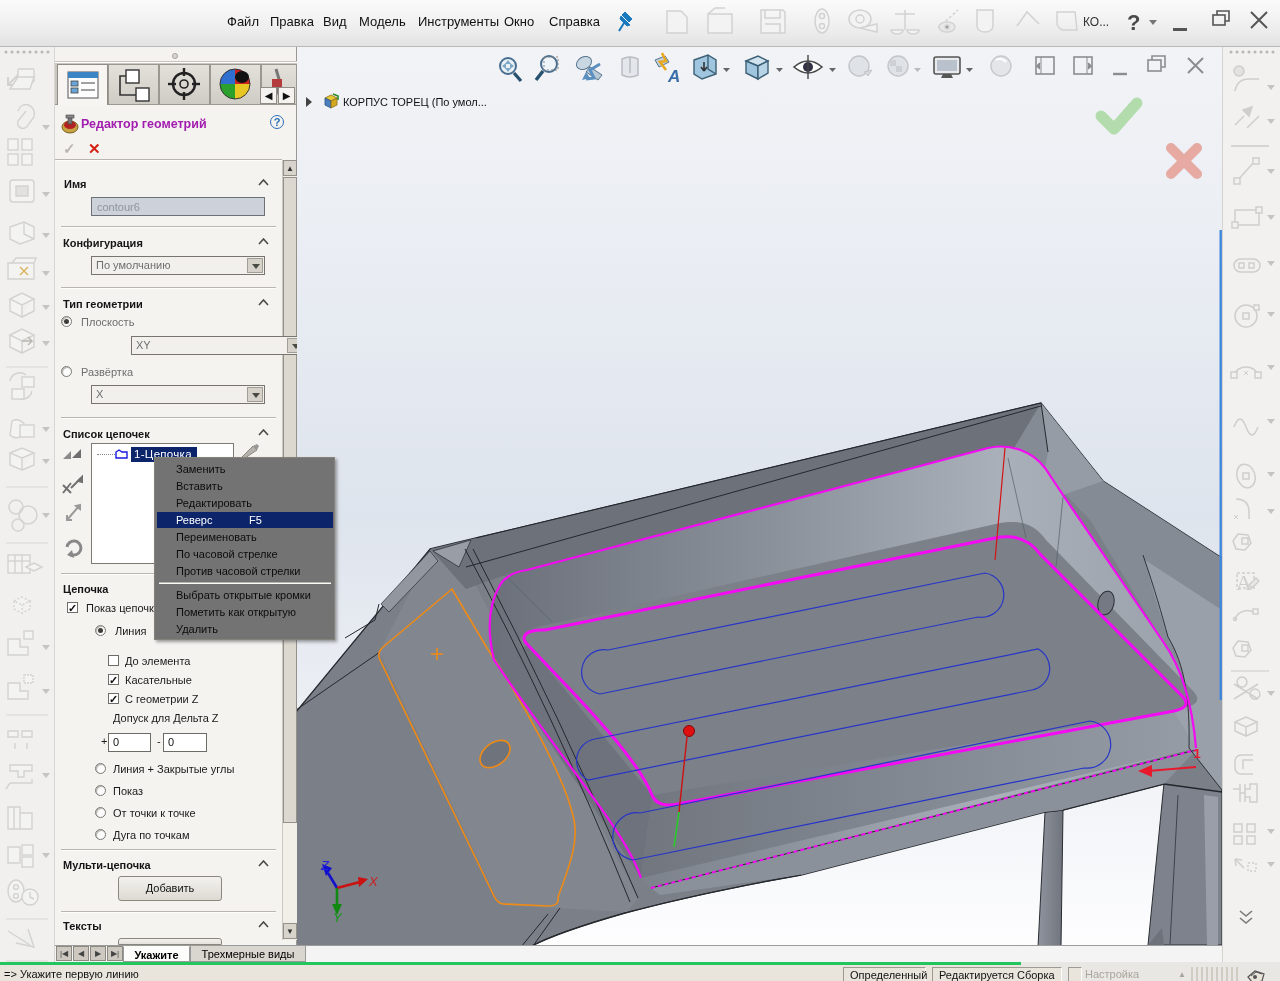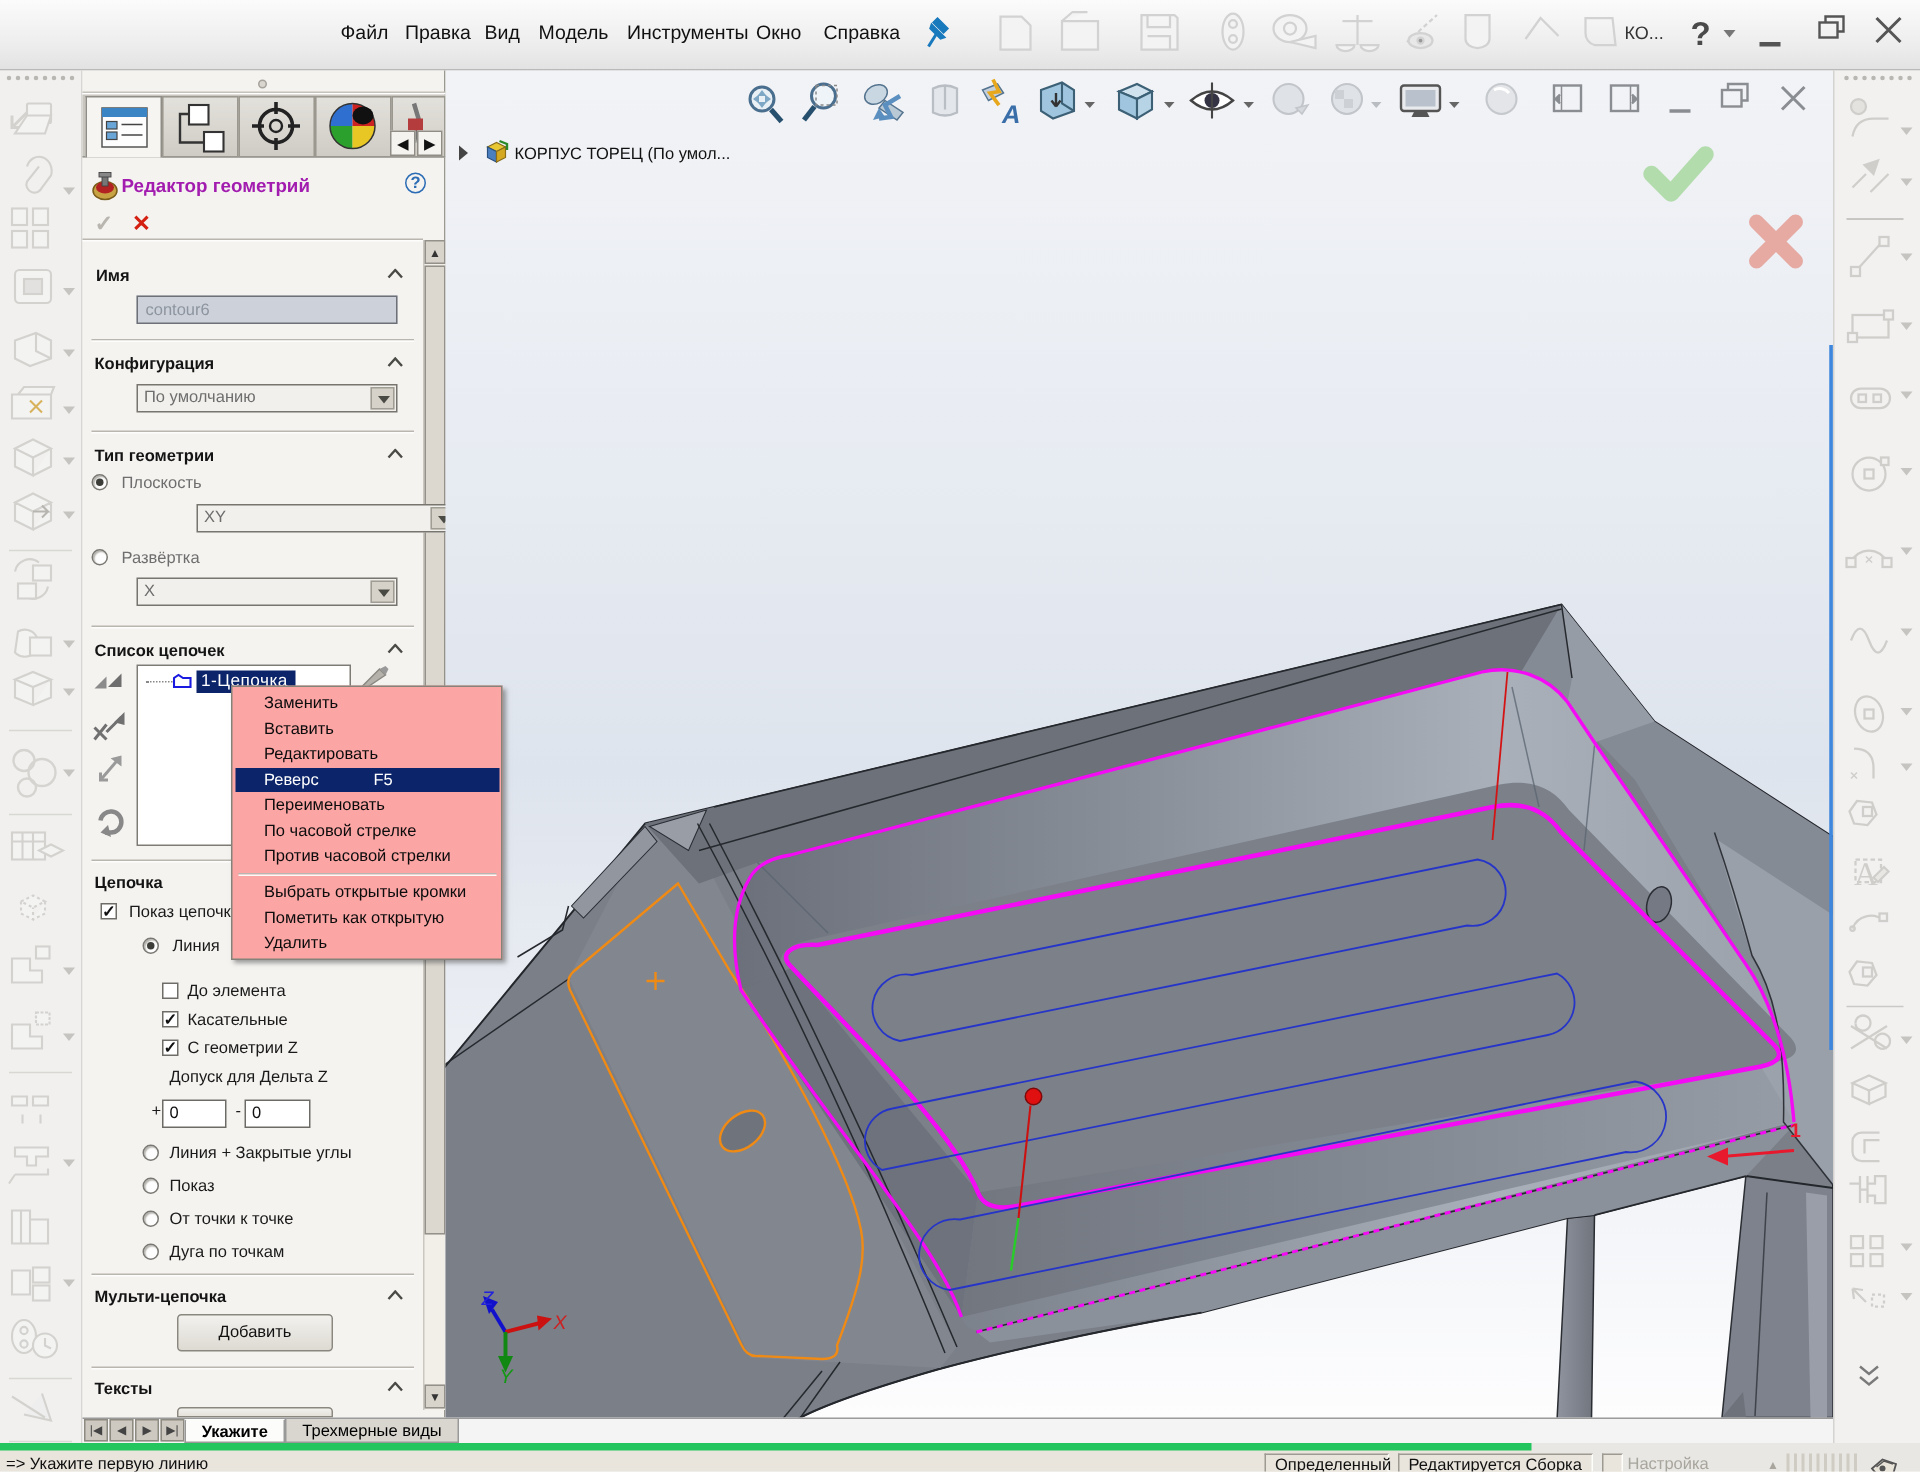--- a/index.html
+++ b/index.html
@@ -30,24 +30,24 @@
 .check{width:11px;height:11px;background:#fff;border:1px solid #6f6d67;font-size:11px;line-height:10px;color:#111;font-weight:bold;}
 
 #viewport{left:297px;top:47px;width:925px;height:899px;
  background:linear-gradient(#f2f3f6 0%,#e9edf3 25%,#dee4ed 52%,#eff1f5 78%,#fdfdfe 100%);}
 
 #rightbar{left:1222px;top:47px;width:58px;height:915px;background:#f2f1f0;border-left:1px solid #d5d3cf;}
 
 #tabstrip{left:55px;top:945px;width:1167px;height:17px;background:#f4f4f4;border-top:1px solid #9b9b9b;}
 .tab{top:0px;height:16px;font-size:11px;padding-top:2px;text-align:center;}
 
-#statusbar{left:0;top:962px;width:1021px;height:19px;background:#e9e5dd;border-top:5px solid #22c55e;font-size:11px;color:#111;text-decoration:underline;}
+#statusbar{left:0;top:962px;width:1021px;height:19px;background:#e9e5dd;border-top:3px solid #22c55e;font-size:11px;color:#111;text-decoration:underline;}
 .sbox{top:2px;height:15px;border:1px solid;border-color:#9d9a92 #fdfdf9 #fdfdf9 #9d9a92;font-size:11px;padding:1px 6px 0 6px;background:#e9e5dd;}
 
-#ctxmenu{left:154px;top:457px;width:181px;height:183px;background:#fca5a5;
+#ctxmenu{left:154px;top:457px;width:181px;height:183px;background:#737373;
  border:1px solid #858379;box-shadow:2px 2px 3px rgba(80,80,80,.55);z-index:60;}
 .mi{left:2px;width:176px;height:16.4px;font-size:11px;color:#0c0c0c;padding:2px 0 0 19px;}
 .mihl{background:#0b246a;color:#fff;}
 .msep{left:4px;width:172px;height:2px;border-top:1px solid #b9b6af;border-bottom:1px solid #fbfbf8;}
 </style>
 </head>
 <body>
 <div id="stage">
   <div class="abs" id="titlebar">
     <svg class="abs" width="620" height="47" style="left:655px;top:0;">

